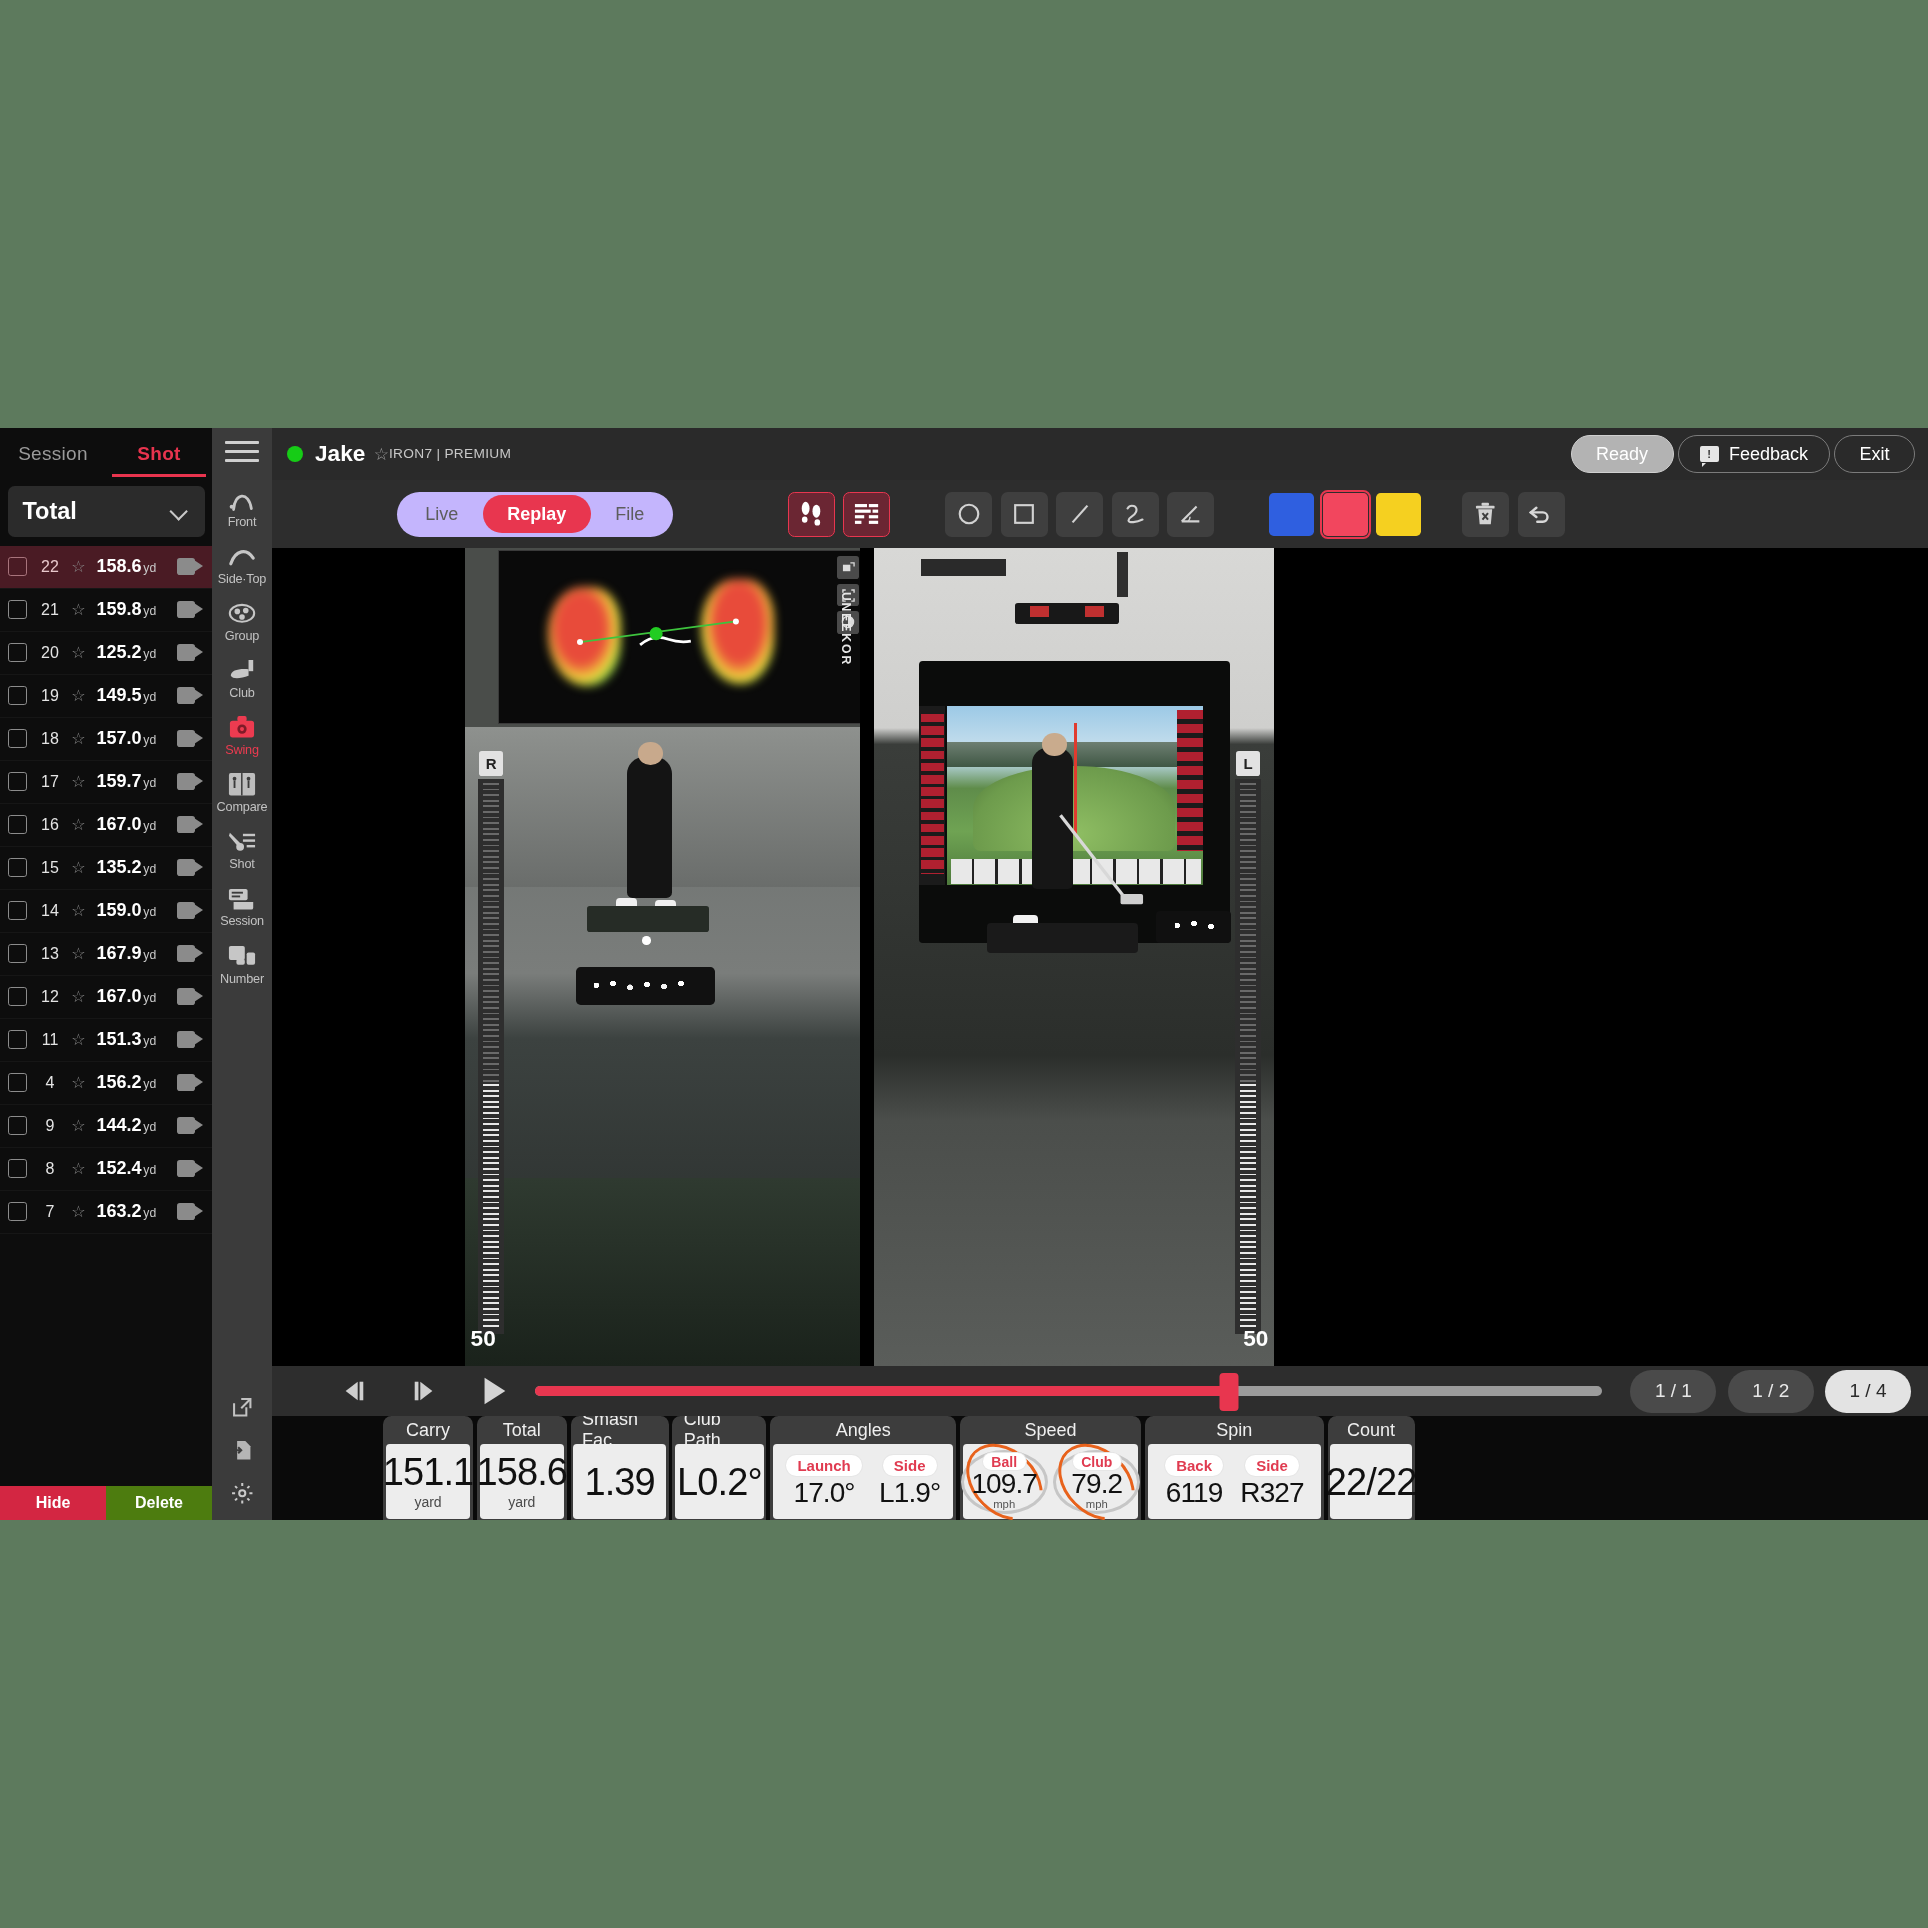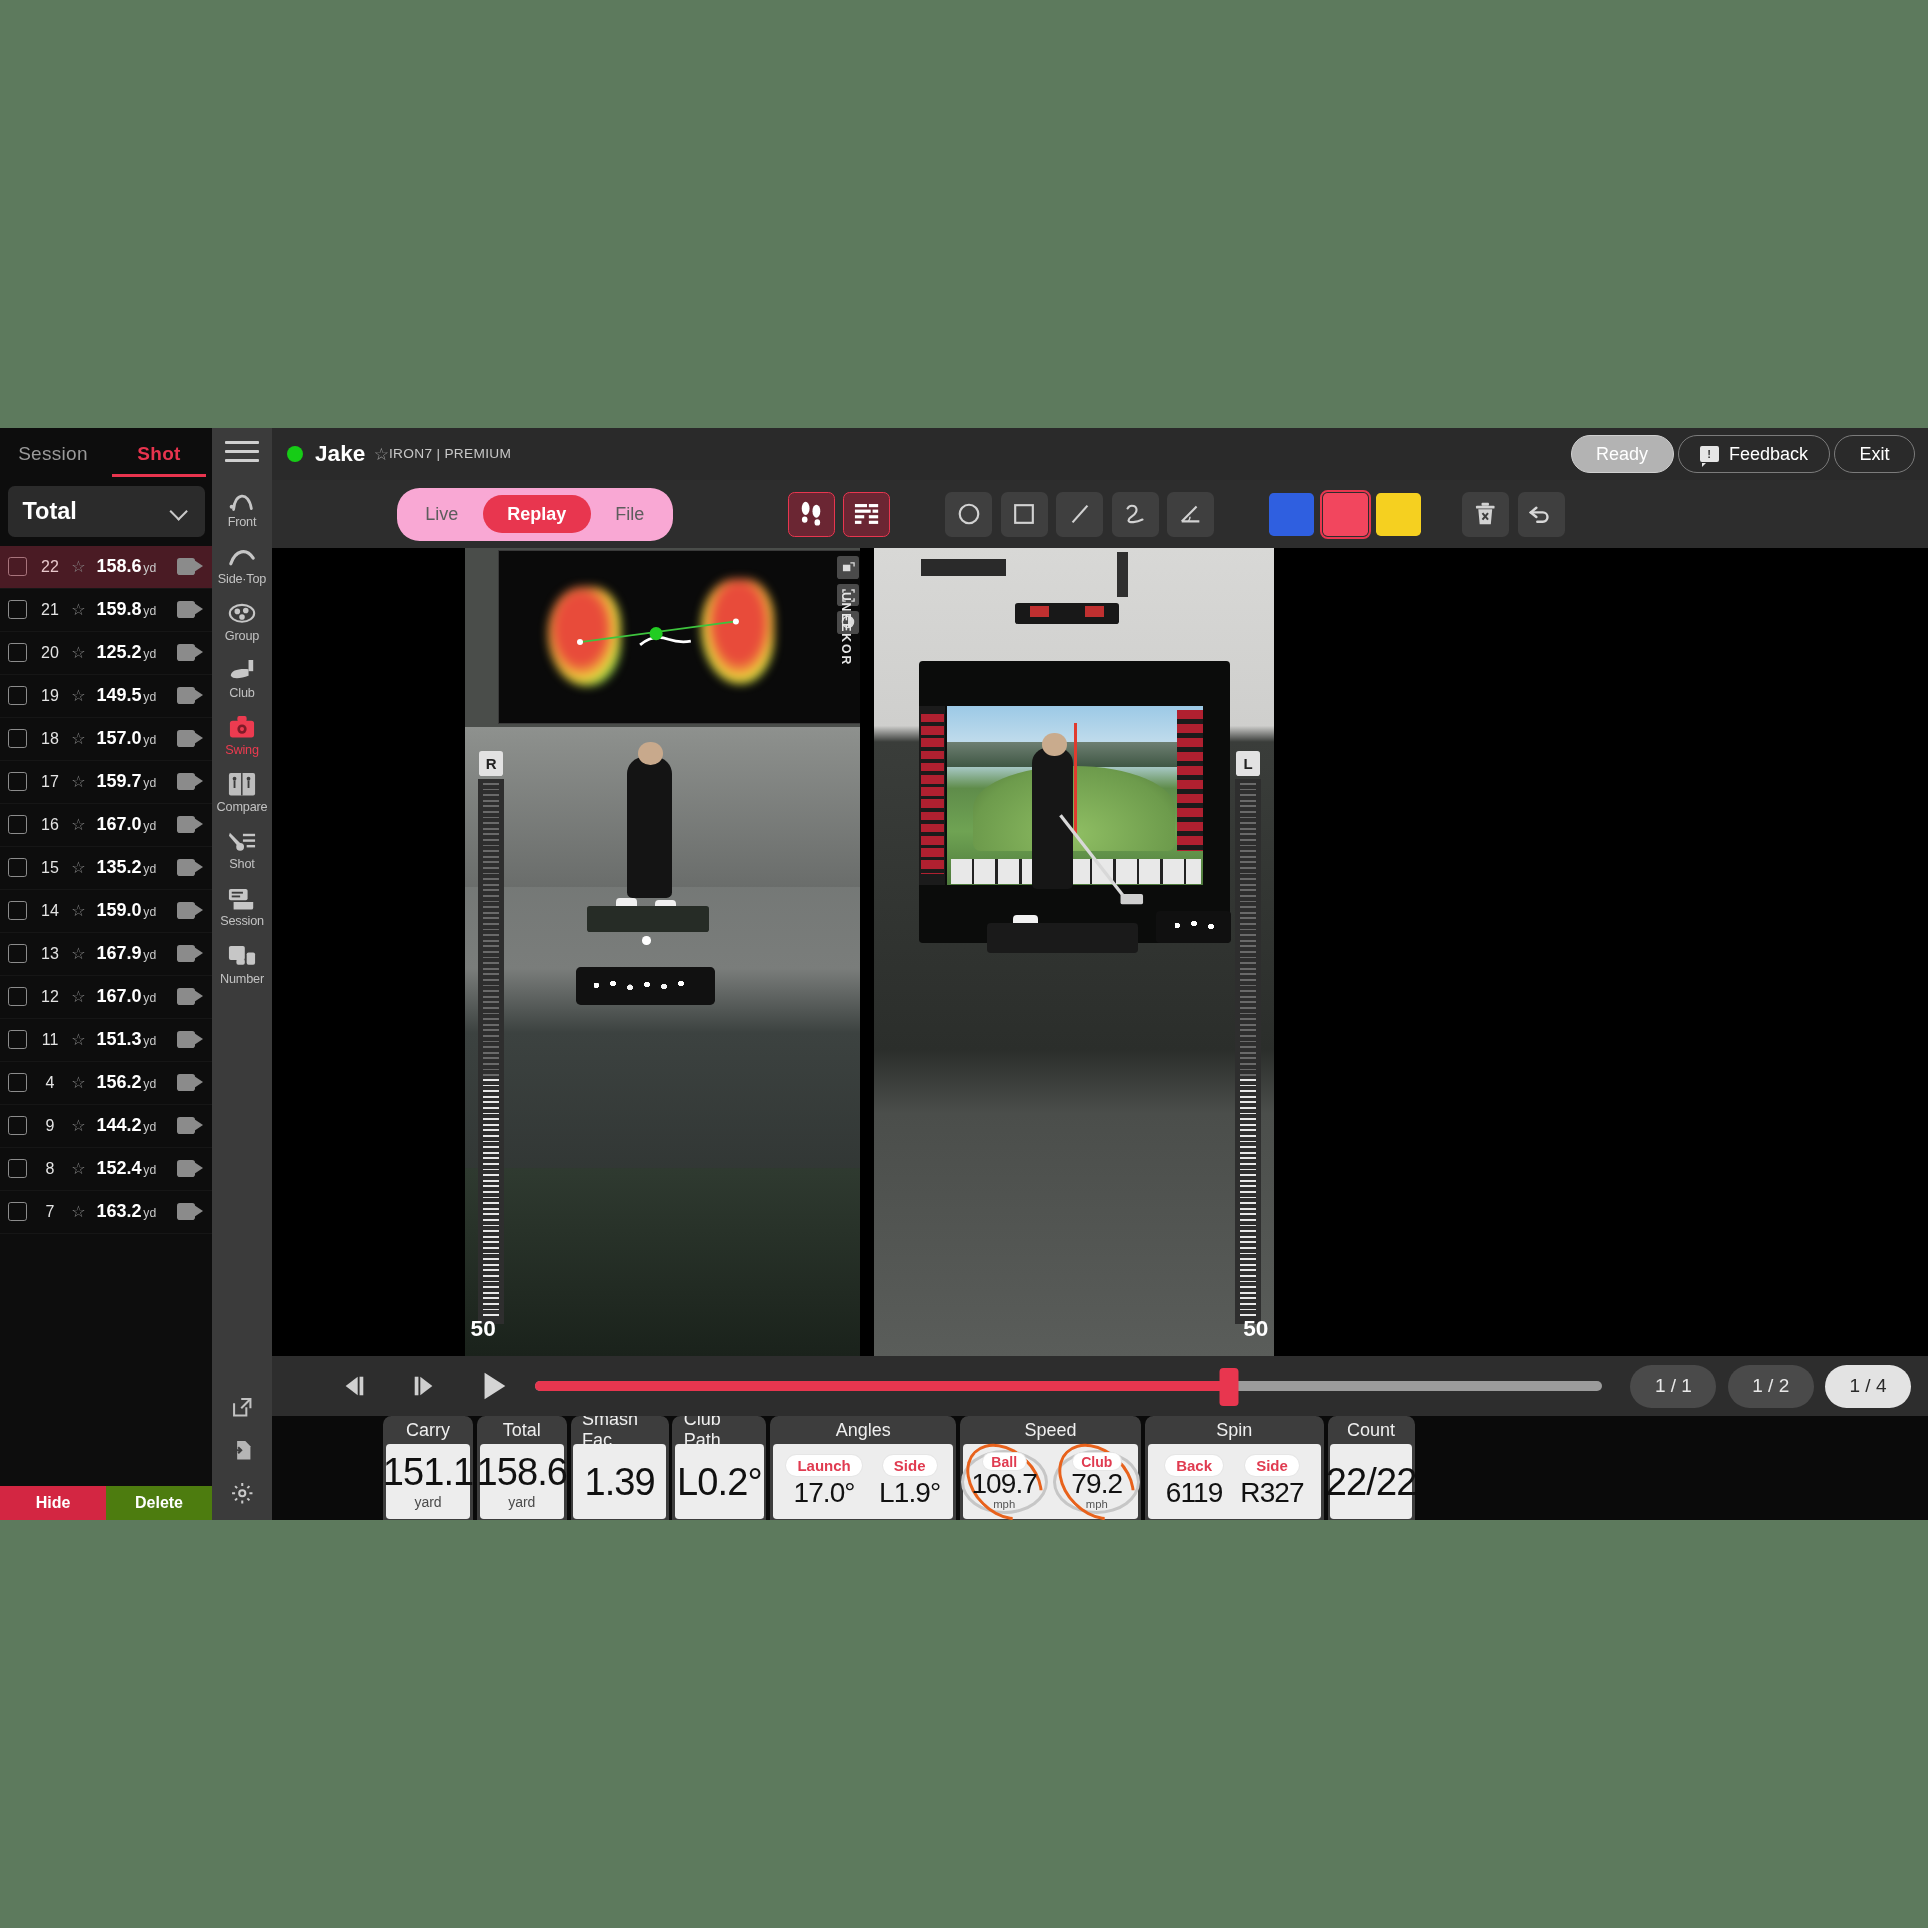--- a/index.html
+++ b/index.html
@@ -129,21 +129,21 @@
      display:flex;align-items:center;justify-content:center;color:#3a3a3a;font-size:11.3px;font-weight:bold;}
   .fb-icon::after{content:"";position:absolute;left:2.8px;bottom:-4.7px;border-left:4.7px solid #e6e6e6;
      border-bottom:4.7px solid transparent;border-right:3.8px solid transparent;}
 
   
   .toolbar {
     height: 68px; background: #2d2d2d; display:flex; align-items:center;
     padding: 0 17px; gap: 0;
   }
   .seg {
-    height: 53px; background: #f9a8d4; border-radius: 22.6px; display:flex; align-items:center;
+    height: 45px; background: #c4b5fd; border-radius: 22.6px; display:flex; align-items:center;
     padding: 3.8px;
   }
   .seg-item { height: 38px; border-radius: 19px; display:flex; align-items:center;
     justify-content:center; padding: 0 24.5px; font-size: 18px; color:#5d5d5d; }
   .seg-item.active { background:#e8364f; color:#fff; font-weight:bold; }
   .tb-group { display:flex; align-items:center; gap: 8.5px; }
   .tb-btn {
     width: 47px; height: 45px; border-radius: 6.6px; background:#3f3f3f;
     display:flex; align-items:center; justify-content:center;
   }
@@ -179,21 +179,21 @@
   .uneekor {
     position:absolute; right: -19px; top: 71px; font-size: 12.2px; color:#e6e6e6;
     letter-spacing: 1.9px; transform: rotate(90deg); font-weight: bold;
   }
   .heat-tools { position:absolute; right:4.7px; top:5.6px; display:flex;flex-direction:column; gap:4.7px;}
   .heat-tool { width:22.6px;height:22.6px;background:#4a4a4a;border-radius:2.8px;
     display:flex;align-items:center;justify-content:center;}
 
   
   .playback {
-    height: 60px; background: #2d2d2d; display:flex; align-items:center;
+    height: 50px; background: #2d2d2d; display:flex; align-items:center;
     padding: 0 17px; gap: 0;
   }
   .pb-btn { width: 49px;height:49px; display:flex;align-items:center;justify-content:center;}
   .track { flex:1; height: 10.4px; background:#9b9b9b; border-radius:5.6px; position:relative;
      margin: 0 17px; }
   .track .fill { position:absolute; left:0; top:0; bottom:0; width: 65%;
     background:#e8364f; border-radius:5.6px;}
   .track .knob { position:absolute; left: 65%; top:-13px; width:19px;height:38px;
     background:#e8364f; border-radius:3.8px; transform: translateX(-50%); }
   .pg { height: 43px; border-radius:21.7px; background:#4a4a4a; color:#e8e8e8;

